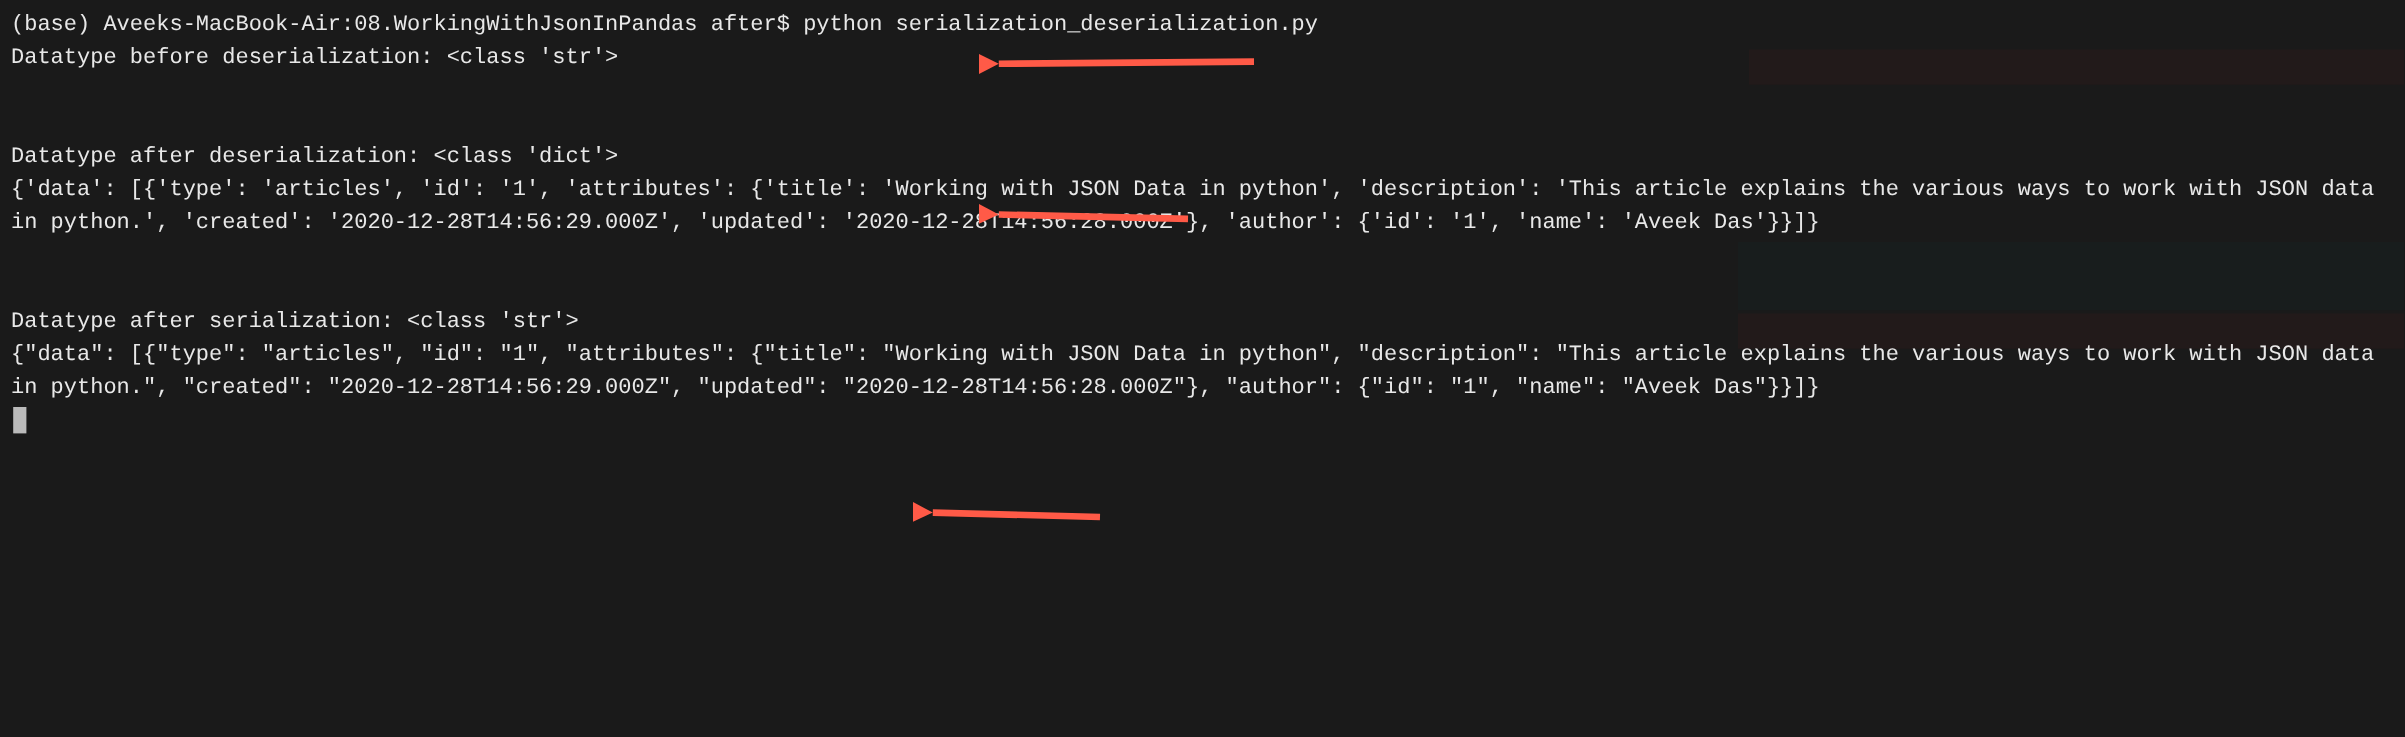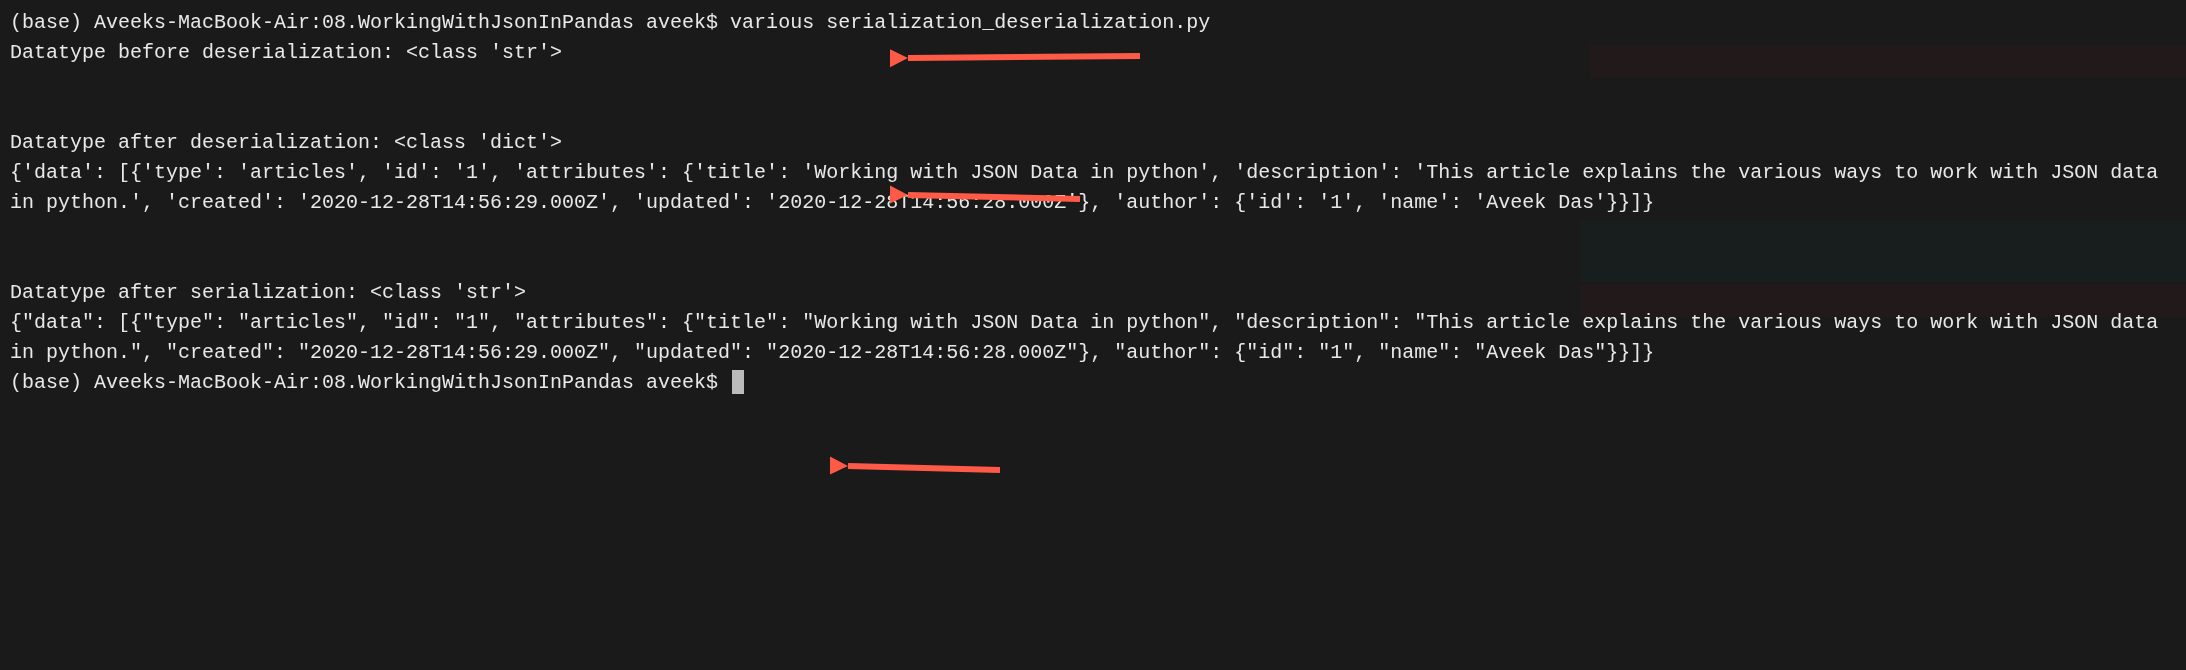--- a/index.html
+++ b/index.html
@@ -54,29 +54,29 @@
       z-index: -1;
     }
   </style>
 </head>
 <body>
 
 <div class="bg-highlight-1" style="top: 45px; left: 1590px; width: 596px; height: 32px;"></div>
 <div class="bg-highlight-2" style="top: 220px; left: 1580px; width: 606px; height: 62px;"></div>
 <div class="bg-highlight-1" style="top: 285px; left: 1580px; width: 606px; height: 32px;"></div>
 
-<div class="terminal-line">(base) Aveeks-MacBook-Air:08.WorkingWithJsonInPandas aveek$ various serialization_deserialization.py</div>
+<div class="terminal-line">(base) Aveeks-MacBook-Air:08.WorkingWithJsonInPandas after$ python serialization_deserialization.py</div>
 <div class="terminal-line">Datatype before deserialization: &lt;class 'str'&gt;</div>
 <div class="blank-line"></div>
 <div class="terminal-line">Datatype after deserialization: &lt;class 'dict'&gt;</div>
 <div class="terminal-line">{'data': [{'type': 'articles', 'id': '1', 'attributes': {'title': 'Working with JSON Data in python', 'description': 'This article explains the various ways to work with JSON data in python.', 'created': '2020-12-28T14:56:29.000Z', 'updated': '2020-12-28T14:56:28.000Z'}, 'author': {'id': '1', 'name': 'Aveek Das'}}]}</div>
 <div class="blank-line"></div>
 <div class="terminal-line">Datatype after serialization: &lt;class 'str'&gt;</div>
 <div class="terminal-line">{"data": [{"type": "articles", "id": "1", "attributes": {"title": "Working with JSON Data in python", "description": "This article explains the various ways to work with JSON data in python.", "created": "2020-12-28T14:56:29.000Z", "updated": "2020-12-28T14:56:28.000Z"}, "author": {"id": "1", "name": "Aveek Das"}}]}</div>
-<div class="terminal-line"><span>(base) Aveeks-MacBook-Air:08.WorkingWithJsonInPandas aveek$ </span><span class="cursor"></span></div>
+<div class="terminal-line"><span class="cursor"></span></div>
 
 <div class="arrow" style="top: 38px; left: 890px;">
   <svg width="260" height="30" viewBox="0 0 260 30">
     <defs>
       <marker id="ah1" markerWidth="12" markerHeight="12" refX="2" refY="6" orient="auto">
         <path d="M12,1 L2,6 L12,11 Z" fill="#ff5a47"></path>
       </marker>
     </defs>
     <line x1="250" y1="18" x2="18" y2="20" stroke="#ff5a47" stroke-width="6" marker-end="url(#ah1)"></line>
   </svg>

